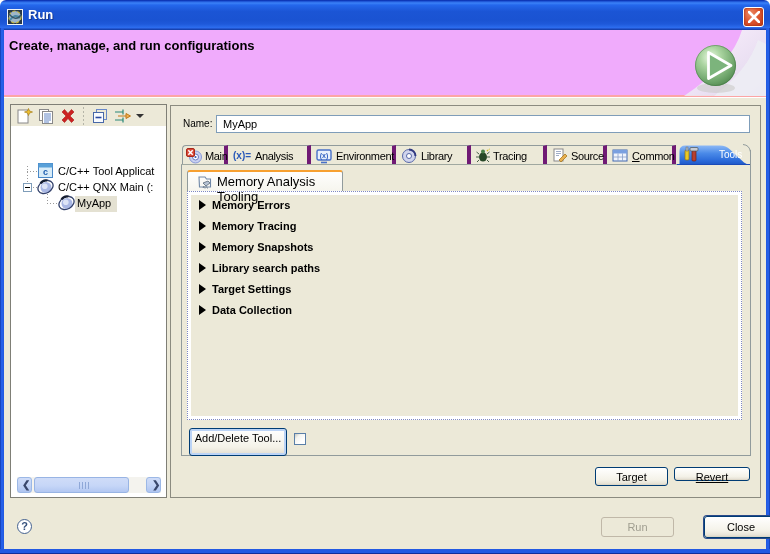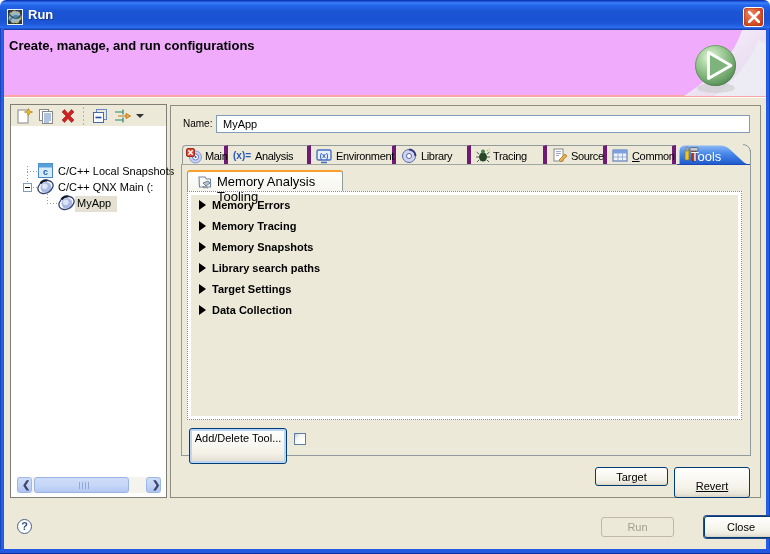--- a/index.html
+++ b/index.html
@@ -107,28 +107,28 @@
 #forminner { left:191px; top:195px; width:547px; height:221px; background:#ece9d8; }
 .sect { position:absolute; left:212px; font-size:11px; font-weight:bold; color:#000; }
 .tri { position:absolute; left:199px; width:0; height:0;
   border-top:5px solid transparent; border-bottom:5px solid transparent;
   border-left:7px solid #000; }
 
 
 .xpbtn { position:absolute; border:1px solid #003c74; border-radius:3px;
   background:linear-gradient(180deg,#ffffff 0%,#f4f2e8 70%,#e8e4d8 90%,#d8d2c2 100%);
   font-size:11px; text-align:center; color:#000; }
-#addbtn { left:189px; top:428px; width:98px; height:36px; padding-top:3px;
+#addbtn { left:189px; top:428px; width:98px; height:28px; padding-top:3px;
   box-shadow:inset 0 0 0 2px #bcd4f6; }
 #chkbox { left:294px; top:433px; width:12px; height:12px; background:#fff;
   border:1px solid #5a7fa8;
   background:linear-gradient(135deg,#c8c8c0 0%,#f4f4f0 30%,#ffffff 70%); }
 #chklbl { left:311px; top:434px; font-size:11px; }
 #applybtn { left:595px; top:467px; width:73px; height:19px; padding-top:3px; }
-#revertbtn { left:674px; top:467px; width:76px; height:31px; padding-top:12px;text-decoration:underline; }
+#revertbtn { left:674px; top:467px; width:76px; height:14px; padding-top:3px;text-decoration:underline; }
 #runbtn { left:601px; top:517px; width:73px; height:20px; padding-top:3px;
   border:1px solid #c0b8a8; border-radius:3px; background:#ece9d8;
   font-size:11px; text-align:center; color:#a09e90; position:absolute; }
 #closebtn2 { left:682px; top:516px; width:74px; height:22px; padding-top:4px;
   box-shadow:0 0 0 1px #2a4a8a;margin-left:22px; }
 #help { left:17px; top:519px; width:15px; height:15px; border-radius:50%;
   border:1.5px solid #44618f; background:#fff; color:#35507c;
   font-size:11px; font-weight:bold; text-align:center; line-height:12.5px; }
 </style>
 </head>
@@ -218,21 +218,21 @@
   <div class="dot-v" style="left:47px; top:194px; height:10px"></div>
   <div class="dot-h" style="left:47px; top:203px; width:11px"></div>
   <div class="abs" id="expbox">
       <div class="minus"></div>
     </div>
   <svg class="abs" style="left:38px; top:163px" width="15" height="15">
     <rect x="0.5" y="0.5" width="14" height="14" fill="#d8ecf8" stroke="#4888c8"></rect>
     <rect x="0.5" y="0.5" width="14" height="4" fill="#58a0d8"></rect>
     <text x="7.5" y="12" font-size="9" font-weight="bold" fill="#2060b0" text-anchor="middle" font-family="Liberation Sans">c</text>
   </svg>
-  <div class="trow" style="left:58px; top:165px">C/C++ Local Snapshots</div>
+  <div class="trow" style="left:58px; top:165px">C/C++ Tool Applicat</div>
   <svg class="abs" style="left:37px; top:178px" width="17" height="17">
     <circle cx="9" cy="9.5" r="5.5" fill="#aab8e4"></circle>
     <circle cx="7.8" cy="8.2" r="2.8" fill="#dde4f6"></circle>
     <ellipse cx="8.5" cy="9" rx="8" ry="6" fill="none" stroke="#32406a" stroke-width="1.3" transform="rotate(-30 8.5 9)"></ellipse>
     <path d="M3.5,5.5 Q6,1.5 10.5,2.5" stroke="#141c30" stroke-width="2.2" fill="none"></path>
   </svg>
   <div class="trow" style="left:58px; top:181px">C/C++ QNX Main (:</div>
   <div class="abs" id="sel"></div>
   <svg class="abs" style="left:58px; top:194px" width="17" height="17">
     <circle cx="9" cy="9.5" r="5.5" fill="#aab8e4"></circle>
@@ -326,21 +326,21 @@
     </defs>
     <path d="M3.5,21 L3.5,7 Q3.5,1.5 9.5,1.5 L44,1.5 Q50,1.5 54,5.5 L68,18.5 Q70.5,20.4 74,20.5 L74,21 Z" fill="url(#bt)"></path>
     <path d="M0,20.7 H75" stroke="#1a4ab8" stroke-width="1.6"></path>
   </svg>
   <svg class="abs" style="left:684px; top:146px" width="15" height="16">
     <rect x="1" y="4" width="4" height="10" rx="1" fill="#e8c828" stroke="#907010" stroke-width="0.7"></rect>
     <rect x="2" y="1" width="2" height="4" fill="#b0b8c0" stroke="#606870" stroke-width="0.5"></rect>
     <rect x="8" y="4" width="4" height="11" rx="1" fill="#b84030" stroke="#702010" stroke-width="0.7"></rect>
     <rect x="6" y="1.5" width="8" height="3.5" rx="1" fill="#c8ccd4" stroke="#485058" stroke-width="0.7"></rect>
   </svg>
-  <div class="abs" style="left:691px; top:149px; color:#fff; font-size:13px">Tools</div>
+  <div class="abs" style="left:719px; top:149px; color:#fff; font-size:10px">Tools</div>
   <svg class="abs" id="foldCorner" width="8" height="8">
     <path d="M0,0.5 Q6.5,1 7.5,8" stroke="#919b9c" fill="none"></path>
   </svg>
   <div class="abs" style="left:181px; top:164px; width:496px; height:1px; background:#a0a8a0"></div>
   <div class="abs" id="foldL"></div>
   <div class="abs" id="foldR"></div>
   <div class="abs" id="foldB"></div>
 
   <div class="abs" id="mattab">
     <svg id="matico" width="16" height="16">

